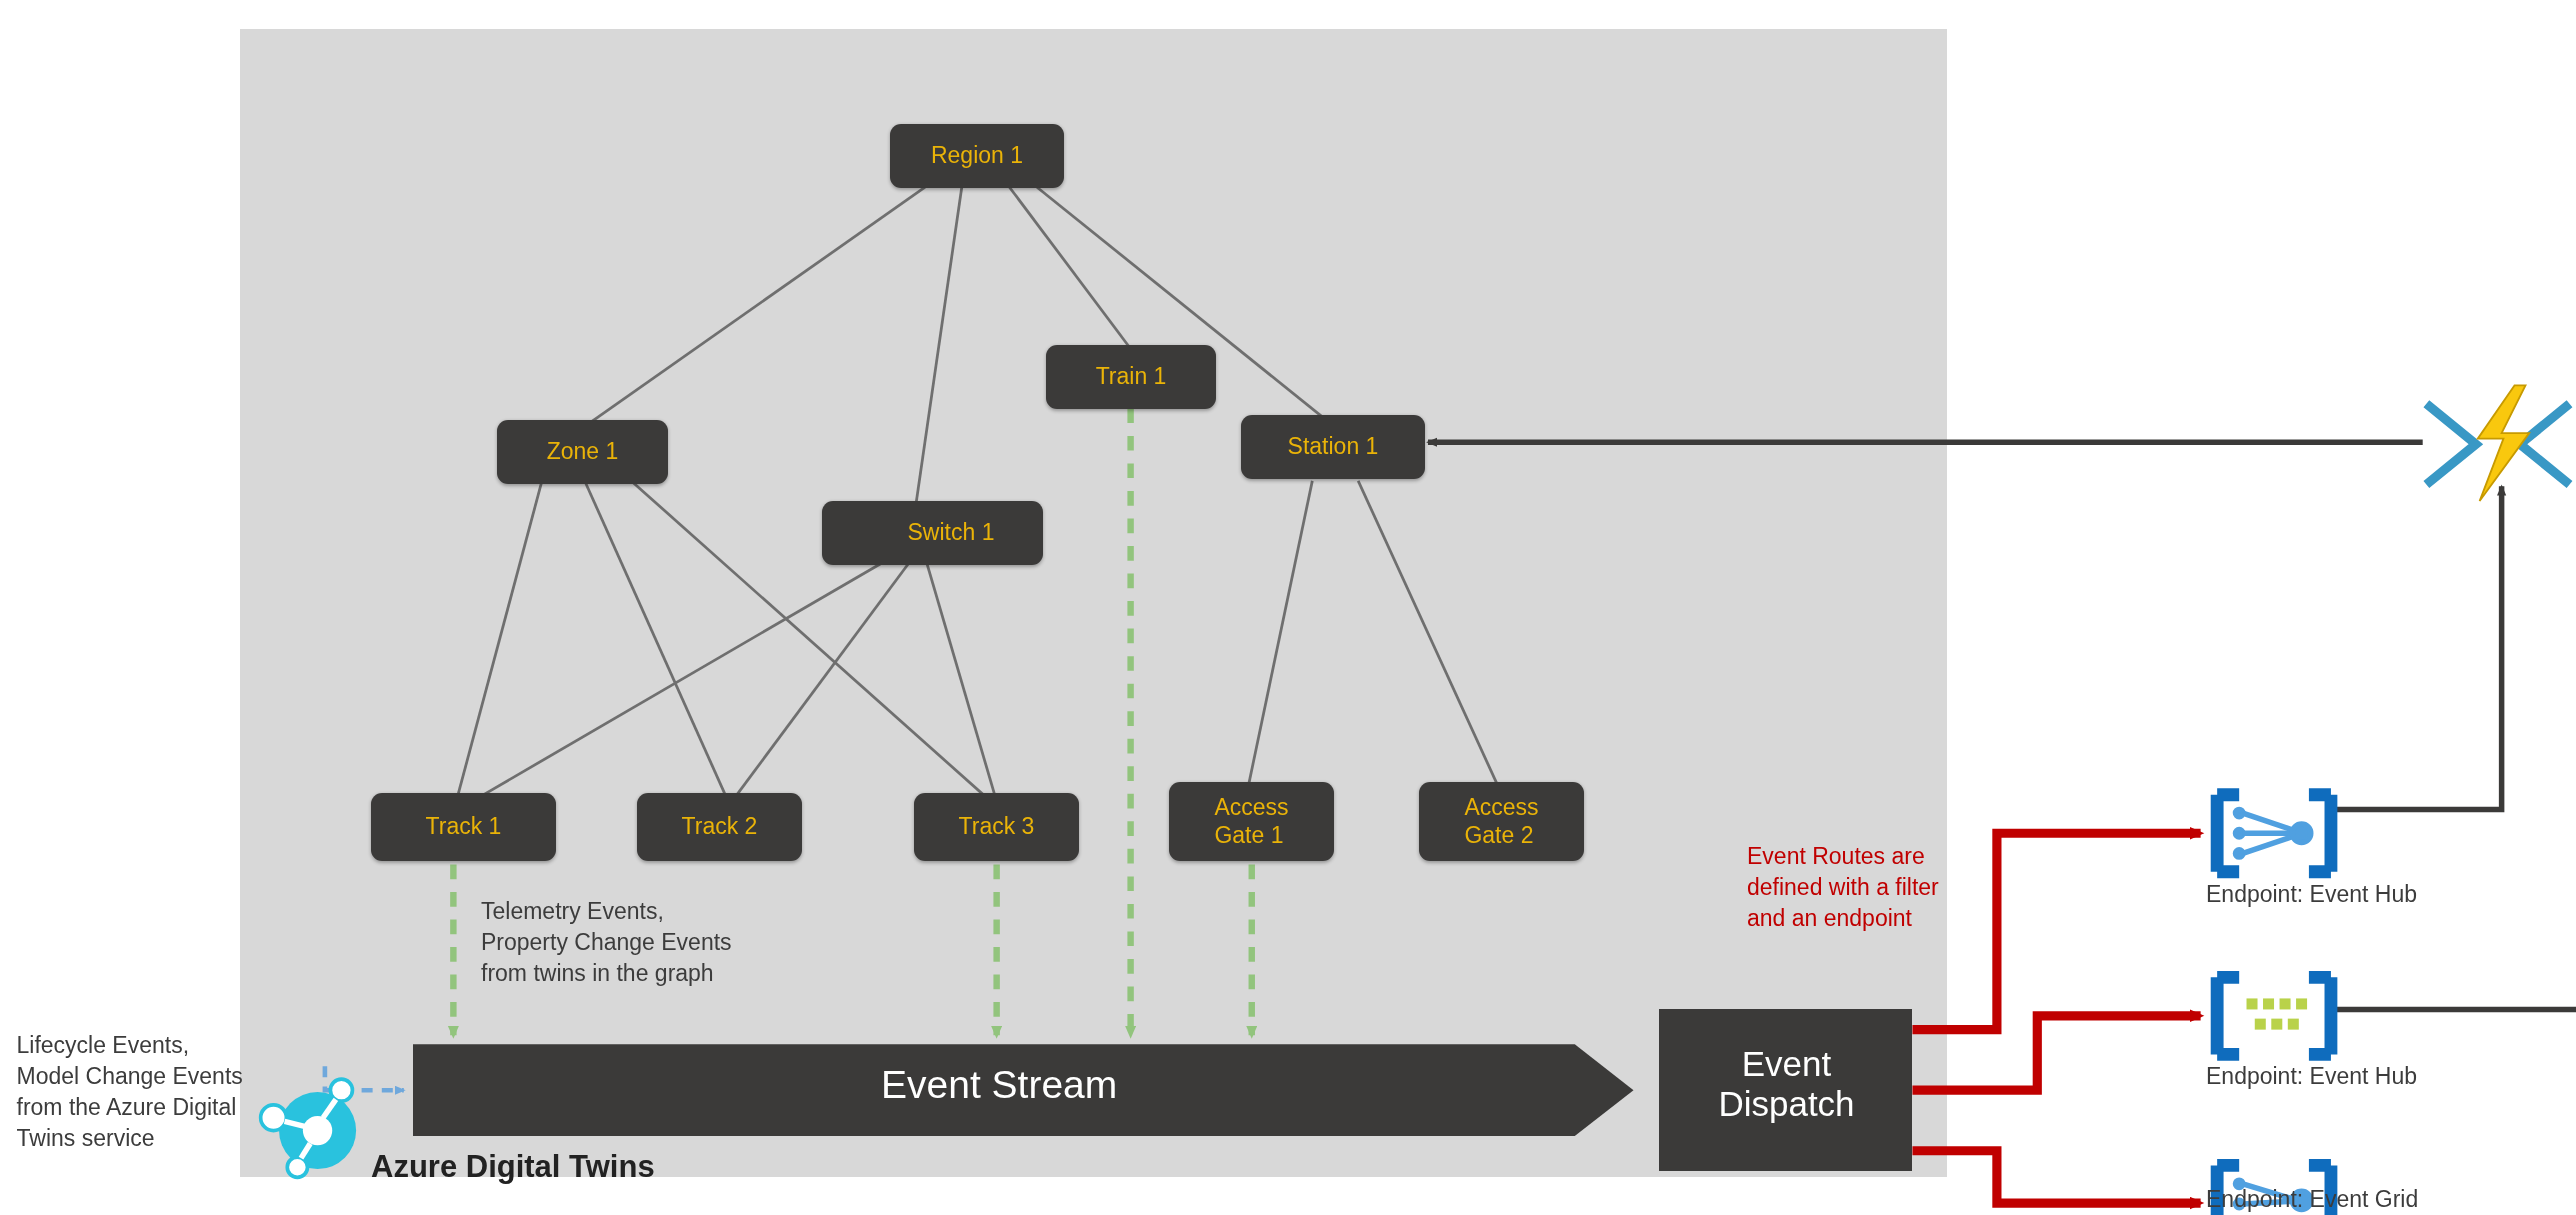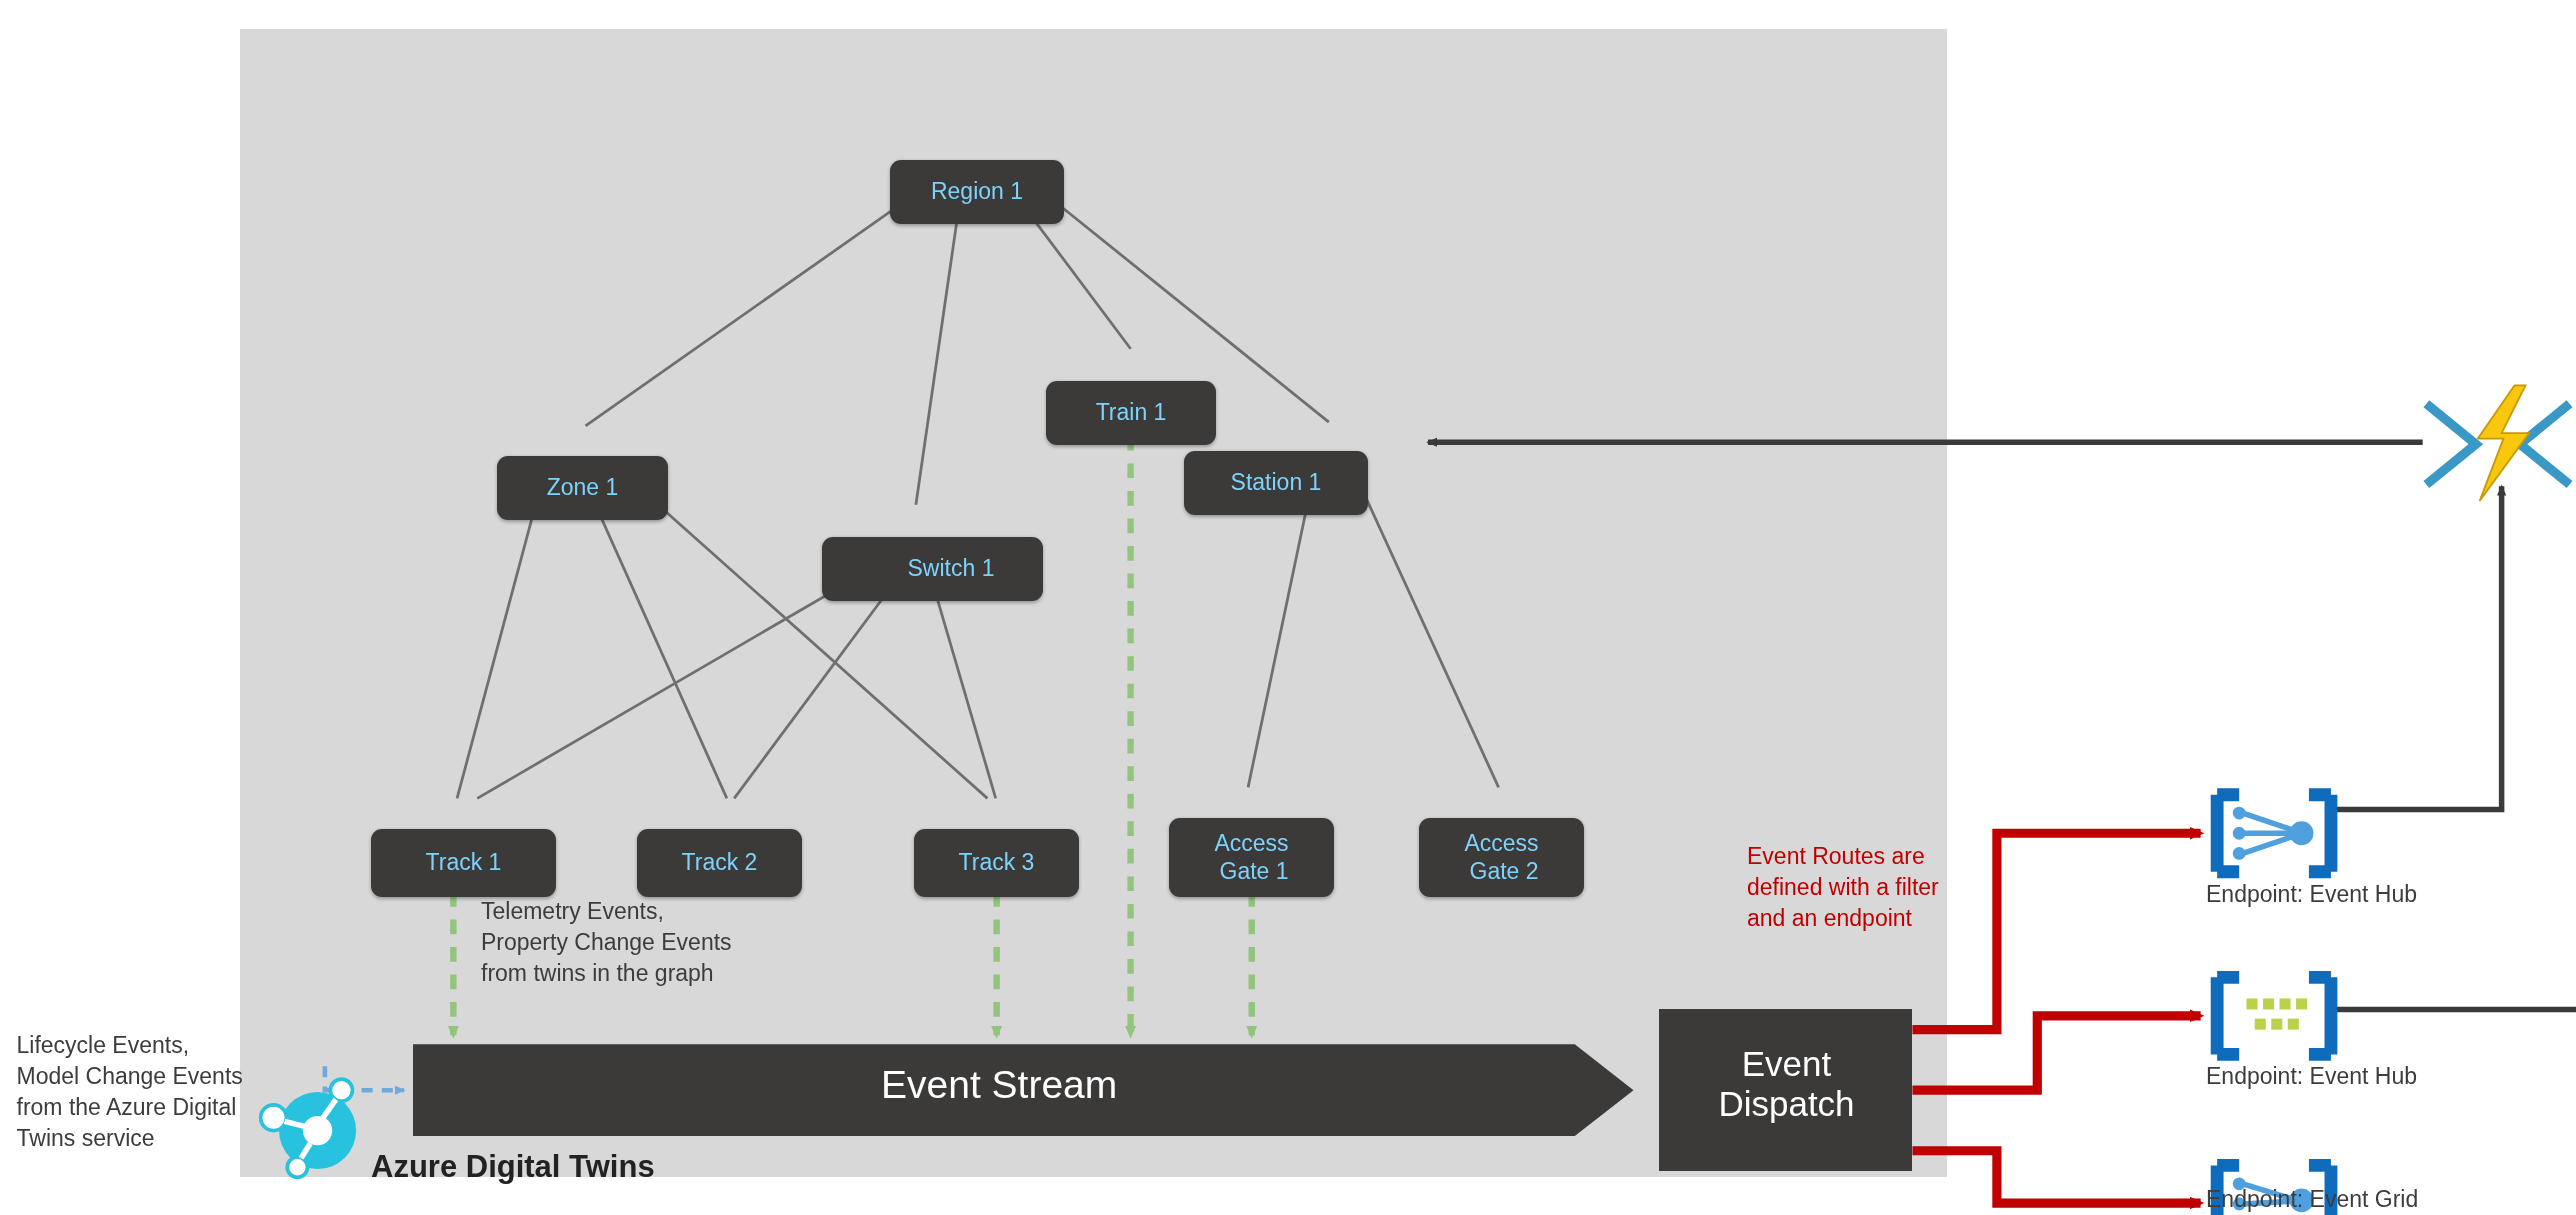--- a/index.html
+++ b/index.html
@@ -18,30 +18,29 @@
     left: 0;
     top: 0;
   }
   .gray-bg {
     position: absolute;
     background: #d8d8d8;
   }
   .dark-box {
     position: absolute;
     background: #3b3a39;
-    color: #7dd3fc;
+    color: #eab308;
     border-radius: 11px;
     font-size: 23px;
     display: flex;
     align-items: center;
     justify-content: center;
-    text-align: right;
+    text-align: left;
     line-height: 1.2;
     box-shadow: 0 1.8px 3.7px rgba(0,0,0,0.3);
-    margin-top: 36px;
   }
   .plain-text {
     position: absolute;
     color: #3c3c3c;
     font-size: 23px;
     line-height: 1.35;
   }
   .red-text {
     position: absolute;
     color: #c00000;
@@ -219,21 +218,21 @@
     </div>
 
   <div class="dark-box" style="left:497px; top:420px; width:171px; height:64px;">
       <span>Zone 1</span>
     </div>
 
   <div class="dark-box" style="left:1046px; top:345px; width:170px; height:64px;">
       <span>Train 1</span>
     </div>
 
-  <div class="dark-box" style="left:1184px; top:415px; width:184px; height:64px;">
+  <div class="dark-box" style="left:1241px; top:415px; width:184px; height:64px;">
       <span>Station 1</span>
     </div>
 
   <div class="dark-box" style="left:822px; top:501px; width:184px; height:64px;padding-left:37px;">
       <span>Switch 1</span>
     </div>
 
   <div class="dark-box" style="left:371px; top:793px; width:185px; height:68px;">
       <span>Track 1</span>
     </div>

